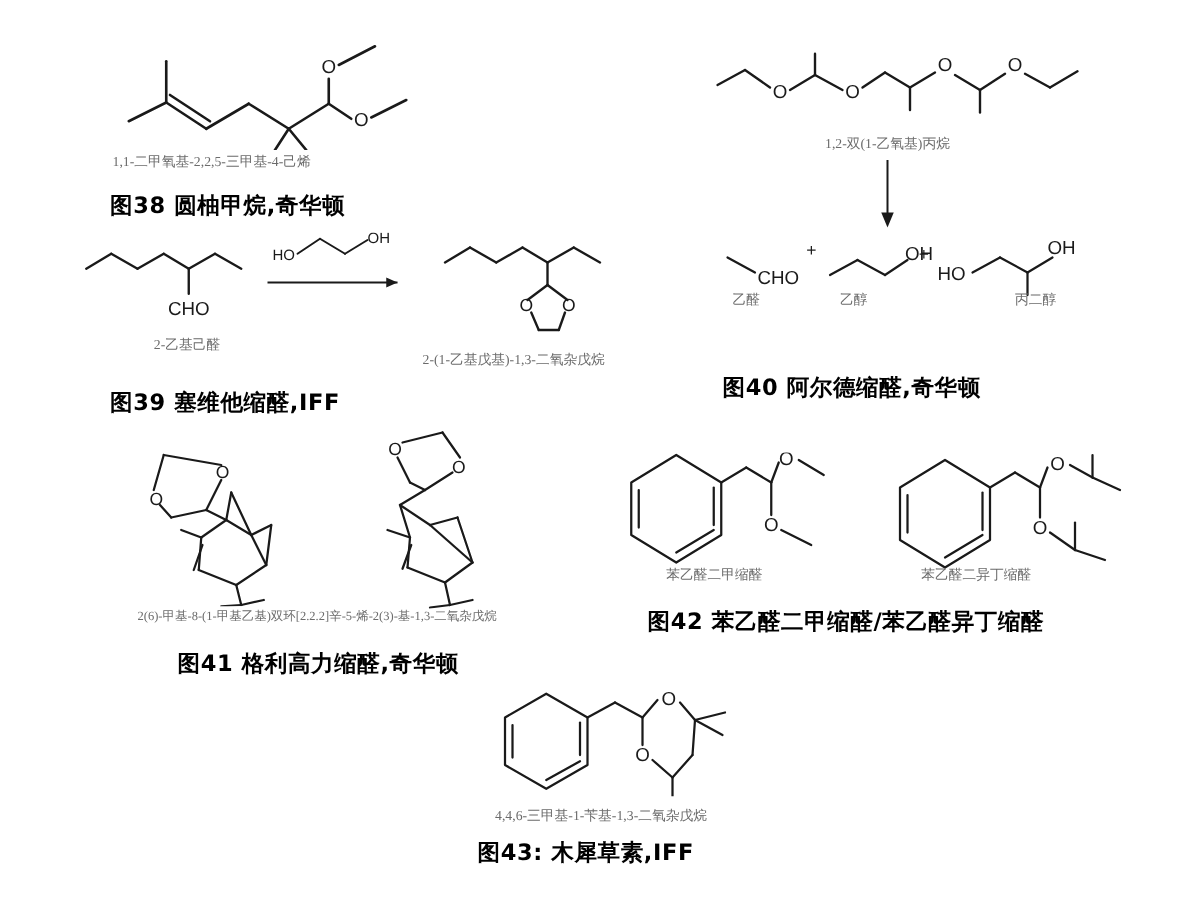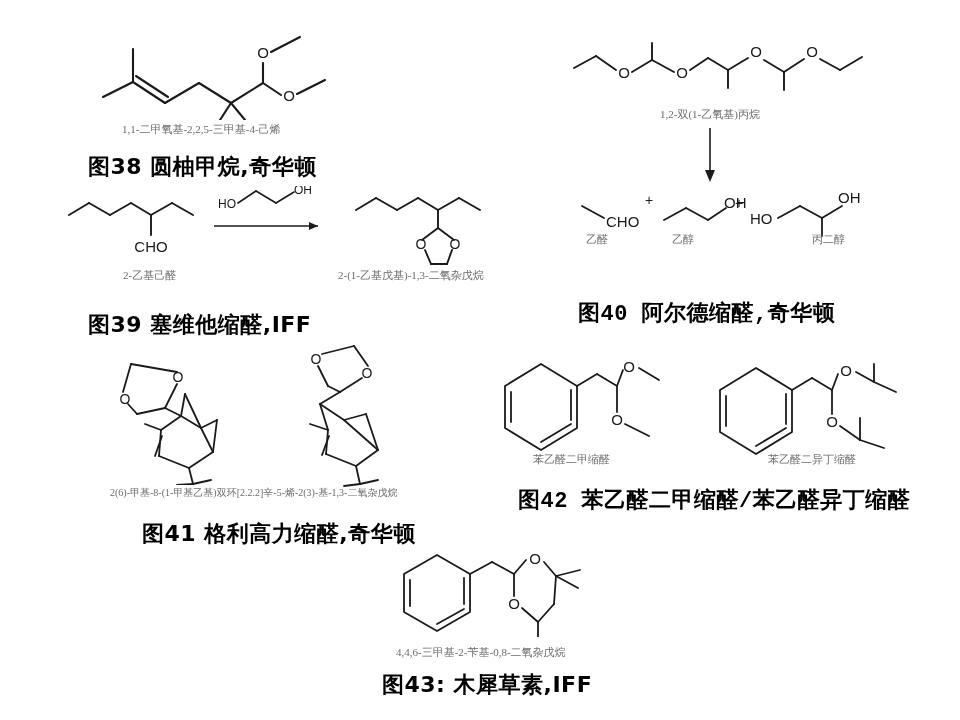--- a/index.html
+++ b/index.html
@@ -29,21 +29,21 @@
     color: #6b6b6b;
     white-space: nowrap;
     letter-spacing: 0px;
   }
 
   
   .caption {
     position: absolute;
     font-family: "DejaVu Sans", sans-serif;
     font-weight: bold;
-    font-size: 22px;
+    font-size: 18px;
     color: #000000;
     white-space: nowrap;
     letter-spacing: 0.5px;
   }
 
   
   .plus {
     position: absolute;
     font-family: "Liberation Sans", sans-serif;
     font-size: 14px;
@@ -81,21 +81,21 @@
           <path d="M168,58 L186,70"></path>
 
           <path d="M202,69 L230,55"></path>
         </g>
         <g fill="#1a1a1a" font-family="Liberation Sans, sans-serif" font-size="15" text-anchor="middle">
           <text x="168" y="33">O</text>
           <text x="194" y="76">O</text>
         </g>
       </svg>
     </div>
-    <div class="chemname" style="left:90px; top:122px;margin-left:32px;">1,1-二甲氧基-2,2,5-三甲基-4-己烯</div>
+    <div class="chemname" style="left:90px; top:122px;">1,1-二甲氧基-2,2,5-三甲基-4-己烯</div>
     <div class="caption" style="left:88px; top:152px;">图38 圆柚甲烷,奇华顿</div>
   </div>
 
   <div class="fig">
 
     <div class="struct" style="left:65px; top:190px;">
       <svg width="140" height="70" viewBox="0 0 140 70">
         <g stroke="#1a1a1a" stroke-width="1.9" fill="none" stroke-linecap="round">
           <path d="M4,25 L24,13"></path>
           <path d="M24,13 L45,25"></path>
@@ -144,21 +144,21 @@
           <path d="M79,76 L95,76"></path>
           <path d="M95,76 L100,62"></path>
         </g>
         <g fill="#1a1a1a" font-family="Liberation Sans, sans-serif" font-size="14" text-anchor="middle">
           <text x="69" y="61">O</text>
           <text x="103" y="61">O</text>
         </g>
       </svg>
     </div>
     <div class="chemname" style="left:105px; top:268px;margin-left:18px;">2-乙基己醛</div>
-    <div class="chemname" style="left:338px; top:268px;text-align:center;">2-(1-乙基戊基)-1,3-二氧杂戊烷</div>
+    <div class="chemname" style="left:338px; top:280px;text-align:center;">2-(1-乙基戊基)-1,3-二氧杂戊烷</div>
     <div class="caption" style="left:88px; top:310px;">图39 塞维他缩醛,IFF</div>
   </div>
 
   <div class="fig">
     <div class="struct" style="left:570px; top:40px;">
       <svg width="340" height="70" viewBox="0 0 340 70">
         <g stroke="#1a1a1a" stroke-width="1.9" fill="none" stroke-linecap="round">
 
           <path d="M4,28 L26,16"></path>
           <path d="M26,16 L46,30"></path>
@@ -237,21 +237,21 @@
           <text x="2" y="38">HO</text>
           <text x="90" y="17">OH</text>
         </g>
       </svg>
     </div>
 
     <div class="chemname" style="left:586px; top:232px;">乙醛</div>
     <div class="chemname" style="left:672px; top:232px;">乙醇</div>
     <div class="chemname" style="left:812px; top:232px;">丙二醇</div>
 
-    <div class="caption" style="left:578px; top:298px;font-family:Liberation Mono, monospace;">图40 阿尔德缩醛,奇华顿</div>
+    <div class="caption" style="left:578px; top:298px;">图40 阿尔德缩醛,奇华顿</div>
   </div>
 
   <div class="fig">
 
     <div class="struct" style="left:115px; top:350px;">
       <svg width="140" height="135" viewBox="0 0 140 135">
         <g stroke="#1a1a1a" stroke-width="1.8" fill="none" stroke-linecap="round" stroke-linejoin="round">
 
           <path d="M16,14 L62,22"></path>
           <path d="M16,14 L8,42"></path>
@@ -371,22 +371,22 @@
           <path d="M150,78 L150,56"></path>
           <path d="M150,78 L174,86"></path>
         </g>
         <g fill="#1a1a1a" font-family="Liberation Sans, sans-serif" font-size="15" text-anchor="middle">
           <text x="136" y="14">O</text>
           <text x="122" y="65">O</text>
         </g>
       </svg>
     </div>
     <div class="chemname" style="left:533px; top:452px;">苯乙醛二甲缩醛</div>
-    <div class="chemname" style="left:737px; top:452px;margin-left:31px;">苯乙醛二异丁缩醛</div>
-    <div class="caption" style="left:518px; top:485px;font-family:Liberation Mono, monospace;">图42 苯乙醛二甲缩醛/苯乙醛异丁缩醛</div>
+    <div class="chemname" style="left:737px; top:452px;">苯乙醛二异丁缩醛</div>
+    <div class="caption" style="left:518px; top:485px;">图42 苯乙醛二甲缩醛/苯乙醛异丁缩醛</div>
   </div>
 
   <div class="fig">
     <div class="struct" style="left:398px; top:552px;">
       <svg width="210" height="85" viewBox="0 0 210 85">
         <g stroke="#1a1a1a" stroke-width="1.8" fill="none" stroke-linecap="round" stroke-linejoin="round">
 
           <path d="M6,22 L6,60 L39,79 L72,60 L72,22 L39,3 Z"></path>
           <path d="M12,28 L12,54"></path>
           <path d="M39,72 L66,57"></path>
@@ -406,17 +406,17 @@
           <path d="M158,24 L180,36"></path>
 
           <path d="M140,70 L140,85"></path>
         </g>
         <g fill="#1a1a1a" font-family="Liberation Sans, sans-serif" font-size="15" text-anchor="middle">
           <text x="137" y="12">O</text>
           <text x="116" y="57">O</text>
         </g>
       </svg>
     </div>
-    <div class="chemname" style="left:396px; top:645px;">4,4,6-三甲基-2-苄基-0,8-二氧杂戊烷</div>
+    <div class="chemname" style="left:396px; top:645px;">4,4,6-三甲基-1-苄基-1,3-二氧杂戊烷</div>
     <div class="caption" style="left:382px; top:670px;">图43: 木犀草素,IFF</div>
   </div>
 
 </div>
 
 </body></html>

